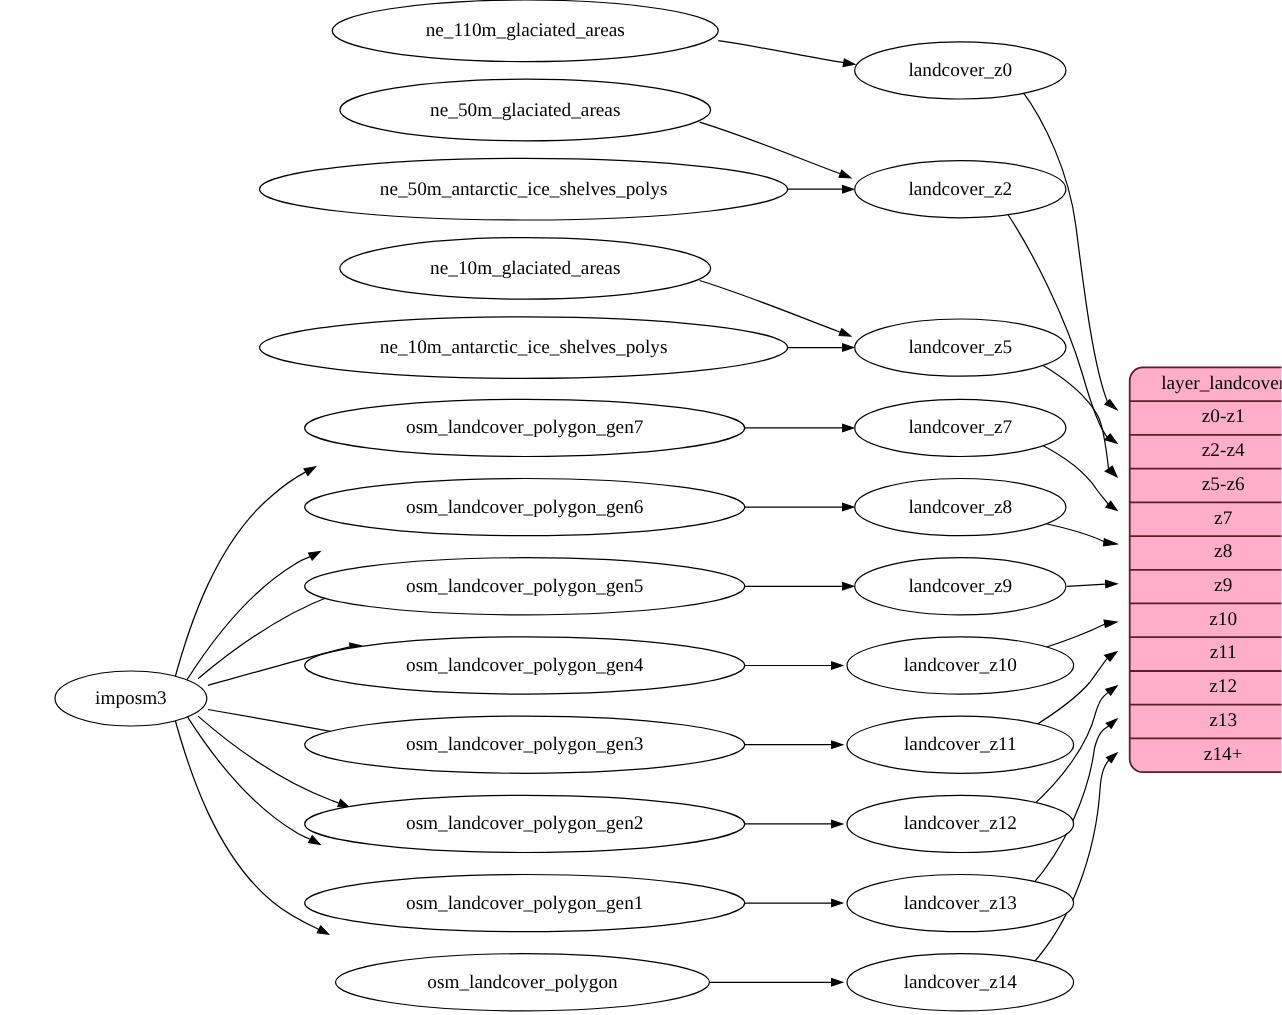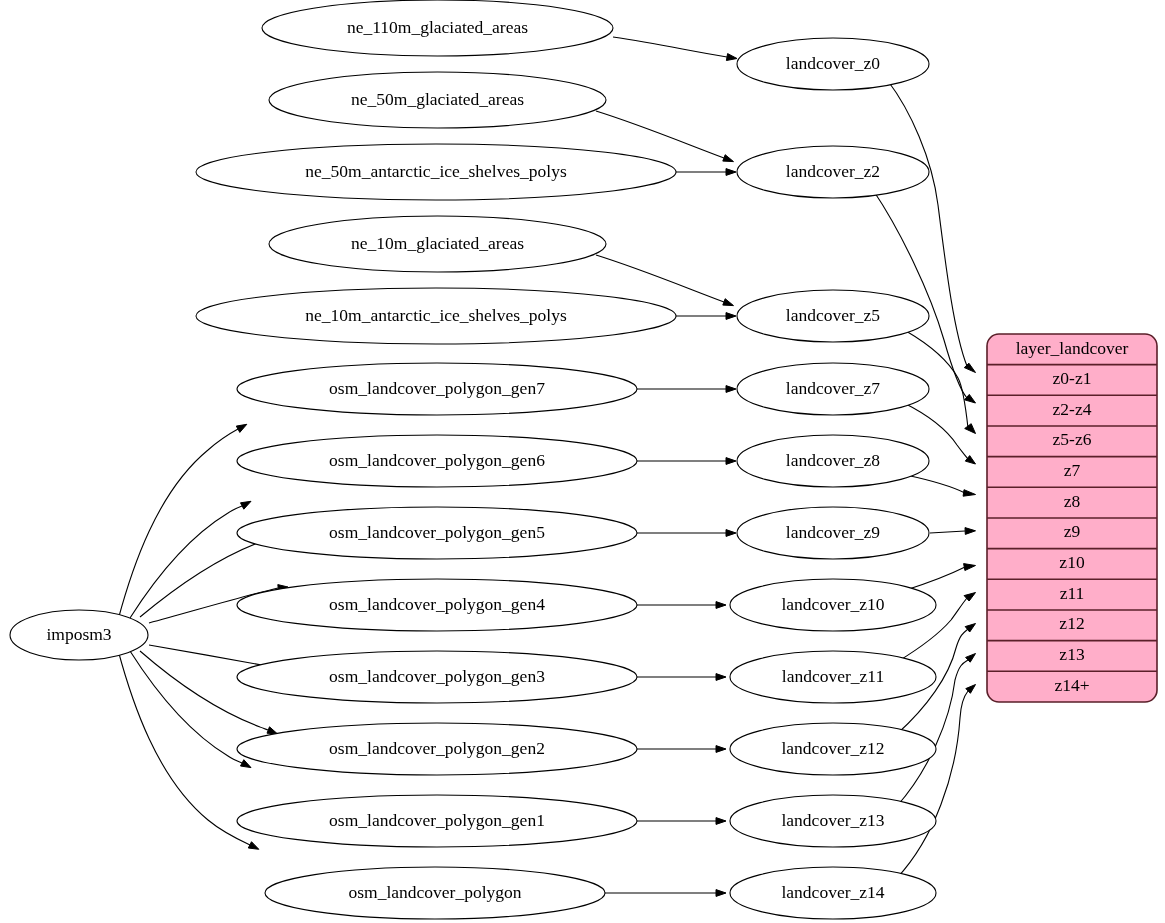--- a/index.html
+++ b/index.html
@@ -11,20 +11,21 @@
   body {
     width: 1165px;
     height: 923px;
     font-family: "Liberation Serif", "DejaVu Serif", serif;
     overflow: hidden;
   }
   #graph-root {
     position: relative;
     width: 1022px;
     height: 923px;
+    padding-left: 40px;
   }
   svg#graph-canvas {
     display: block;
     width: 1165px;
     height: 923px;
   }
   .node-ellipse {
     fill: #ffffff;
     stroke: #000000;
     stroke-width: 1.1;

